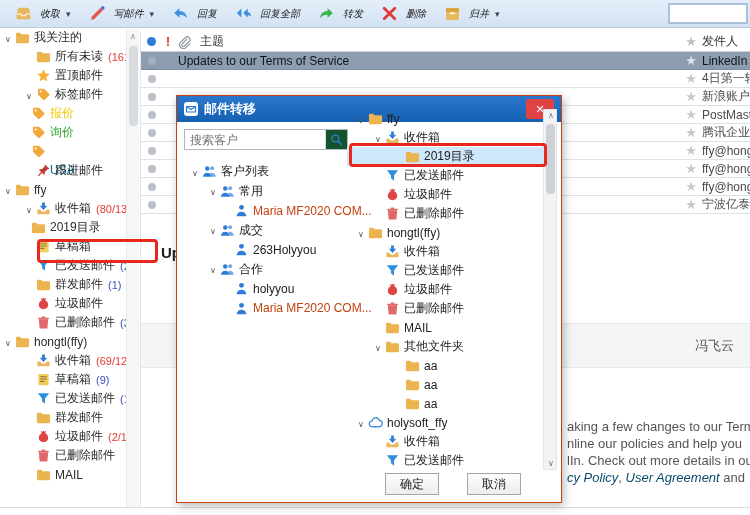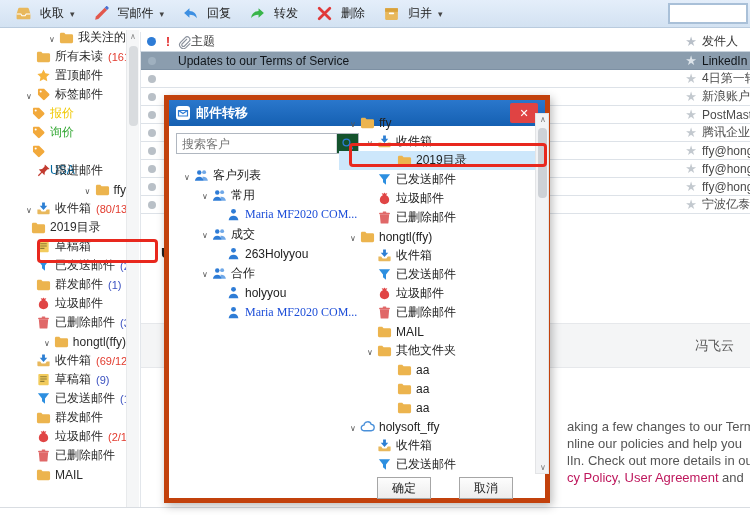--- a/index.html
+++ b/index.html
@@ -6,49 +6,49 @@
   html,body { background:#fff; }
   .app { position:relative; width:750px; height:515px; overflow:hidden;
          font-family:"Liberation Sans","DejaVu Sans",sans-serif; background:#fff; cursor:default; }
   .abs { position:absolute; }
 
   
   .toolbar { left:0; top:0; width:750px; height:28px;
     background:linear-gradient(#e4eefa,#d3e2f2); border-bottom:1px solid #b9cbde;
     display:flex; align-items:center; padding-left:6px; }
   .titem { display:flex; align-items:center; gap:4px; padding:0 9px; height:24px;
-           font-size:12px; color:#222; }
+           font-size:10px; color:#222;font-style:italic; }
   .titem svg { width:17px; height:17px; }
   .caret::after { content:"▾"; font-size:9px; color:#444; margin-left:2px; }
   .tsearch { position:absolute; right:2px; top:3px; width:80px; height:21px;
     border:2px solid #a9c0d8; background:#fff; font-size:12px; padding:0 4px; outline:none; }
 
   
   .sidebar { left:0; top:28px; width:126px; height:479px; background:#fff; }
   .srow { height:19px; display:flex; align-items:center; font-size:12px; color:#2b2b2b; white-space:nowrap; }
-  .l0 { padding-left:8px;justify-content:flex-end; } .l1 { padding-left:22px; } .l2 { padding-left:17px; }
+  .l0 { padding-left:1px; } .l1 { padding-left:22px; } .l2 { padding-left:17px; }
   .chev { width:14px; flex:none; text-align:center; }
   .chev::before { content:"∨"; font-size:8px; color:#555; }
   .chev.hid::before { visibility:hidden; }
   .ic { width:15px; height:15px; flex:none; margin-right:4px; }
   .cnt { margin-left:5px; font-size:11px; }
   .cnt.r { color:#e23b2e; } .cnt.b { color:#3a50c0; }
   .lblY { color:#f0c800; } .lblG { color:#2ea52e; } .lblB { color:#0369a1;margin-top:36px; }
   .sb-scroll { left:126px; top:30px; width:13px; height:477px; background:#f5f6f7; border-left:1px solid #e8eaec; }
   .sb-scroll::before { content:"∧"; position:absolute; top:2px; left:3px; font-size:8px; color:#888; }
   .sb-thumb { position:absolute; left:2px; top:16px; width:9px; height:80px; background:#d9dcdf; border-radius:4px; }
 
   
   .mlhead { left:140px; top:32px; width:610px; height:20px; background:#fff;
     border-bottom:1px solid #c9d3dd; border-left:1px solid #e2e6eb;
     display:flex; align-items:center; font-size:12px; color:#333; }
   .bdot { width:9px; height:9px; border-radius:50%; background:#2e7cd6; margin-left:6px; flex:none; }
   .exc { color:#e02020; font-weight:bold; margin-left:10px; }
   .hclip { width:14px; height:14px; margin-left:7px; }
-  .hsub { }
+  .hsub { margin-left:9px; }
   .flex1 { flex:1; }
   .hstar { color:#b8bfc8; font-size:13px; margin-right:5px; }
   .hstar::before { content:"★"; }
   .hsender { width:48px; flex:none; }
   .mrows { left:140px; top:52px; width:610px; height:180px; border-left:1px solid #e2e6eb; }
   .mrow { height:18px; display:flex; align-items:center; font-size:12px; color:#4a4a4a;
           border-bottom:1px solid #dde2e8; background:#fff; }
   .mrow .dot { width:8px; height:8px; border-radius:50%; background:#b9c0c7; margin-left:7px; flex:none; }
   .msub { margin-left:22px; color:#333; white-space:nowrap; overflow:hidden; }
   .mstar { color:#c3c9cf; font-size:13px; margin-right:5px; }
@@ -59,42 +59,42 @@
   .mrow.sel .msub { color:#10151a; }
   .mrow.sel .mstar { color:#dde4ea; }
 
   
   .rpane { left:140px; top:232px; width:610px; height:275px; background:#fff; border-left:1px solid #e2e6eb; }
   .rsubj { position:absolute; left:20px; top:12px; font-size:15px; font-weight:bold; color:#222; white-space:nowrap; }
   .rband { position:absolute; left:0; top:91px; width:610px; height:45px; background:#f4f5f6;
     border-top:1px solid #e6e8eb; border-bottom:1px solid #e6e8eb;
     display:flex; align-items:center; justify-content:flex-end; padding-right:17px; font-size:13px; color:#555; }
   .rbody { position:absolute; left:426px; top:186px; font-size:13px; color:#555; line-height:17px; white-space:nowrap; }
-  .lnk { color:#be185d; }
+  .lnk { color:#0c4a6e;font-style:italic; }
   .botline { left:0; top:507px; width:750px; height:1px; background:#d9dde2; }
 
   
-  .dialog { left:164px; top:95px; width:386px; height:408px; background:#fff;
-    border:5px solid #c2410c; box-shadow:2px 3px 9px rgba(0,0,0,.28); z-index:5; }
+  .dialog { left:176px; top:95px; width:386px; height:408px; background:#fff;
+    border:1px solid #c2410c; box-shadow:2px 3px 9px rgba(0,0,0,.28); z-index:5; }
   .dtitle { position:absolute; left:0; top:0; width:100%; height:26px;
     background:linear-gradient(#2a77cc,#1560b2); display:flex; align-items:center;
     padding-left:6px; color:#fff; font-size:13px; font-weight:bold; }
   .dlogo { width:16px; height:16px; margin-right:5px; }
   .dclose { position:absolute; right:7px; top:3px; width:28px; height:20px; background:#e04343;
     border-radius:2px; display:flex; align-items:center; justify-content:center; }
   .dclose::before { content:"✕"; color:#fff; font-size:11px; font-weight:bold; }
-  .dsearch { position:absolute; left:7px; top:33px; width:183px; height:21px;
+  .dsearch { position:absolute; left:7px; top:33px; width:164px; height:21px;
     border:1px solid #b0b7c0; background:#14532d; display:flex; align-items:stretch; }
   .dsearch input { flex:1; border:none; outline:none; font-size:12px; padding-left:5px; min-width:0; }
   .dmag { width:22px; border-left:1px solid #d5d9de; display:flex; align-items:center; justify-content:center; }
   .dmag svg { width:13px; height:13px; }
   .ltree { position:absolute; left:4px; top:66px; width:166px; }
   .drow { height:19.5px; display:flex; align-items:center; font-size:12px; color:#222; white-space:nowrap; }
   .dl0 { padding-left:7px; } .dl1 { padding-left:25px; } .dl2 { padding-left:39px; }
-  .red { color:#1d4ed8;font-family:Liberation Serif, serif; }
+  .red { color:#c2410c; }
   .rtree { position:absolute; left:170px; top:13px; width:196px; }
   .rrow { height:19px; display:flex; align-items:center; font-size:12px; color:#222; white-space:nowrap; }
   .r0 { padding-left:7px; } .r1 { padding-left:24px; } .r2 { padding-left:44px; }
   .rrow.sel2 { background:#cde7fb; }
   .rscroll { position:absolute; left:366px; top:13px; width:14px; height:361px;
     background:#f2f3f5; border:1px solid #e3e4e6; }
   .rscroll::before { content:"∧"; position:absolute; top:1px; left:4px; font-size:8px; color:#777; }
   .rscroll::after { content:"∨"; position:absolute; bottom:1px; left:4px; font-size:8px; color:#777; }
   .rthumb { position:absolute; left:2px; top:14px; width:9px; height:70px; background:#cdd1d6; border-radius:4px; }
   .dbtn { position:absolute; top:377px; width:54px; height:22px;
@@ -218,20 +218,26 @@
         <span>写邮件</span>
       </div>
     <div class="titem">
         <svg class="ic">
           <use href="#i-arrow-l"></use>
         </svg>
         <span>回复</span>
       </div>
     <div class="titem">
         <svg class="ic">
+          <use href="#i-arrow-ll"></use>
+        </svg>
+        <span>回复全部</span>
+      </div>
+    <div class="titem">
+        <svg class="ic">
           <use href="#i-arrow-r"></use>
         </svg>
         <span>转发</span>
       </div>
     <div class="titem">
         <svg class="ic">
           <use href="#i-x"></use>
         </svg>
         <span>删除</span>
       </div>

